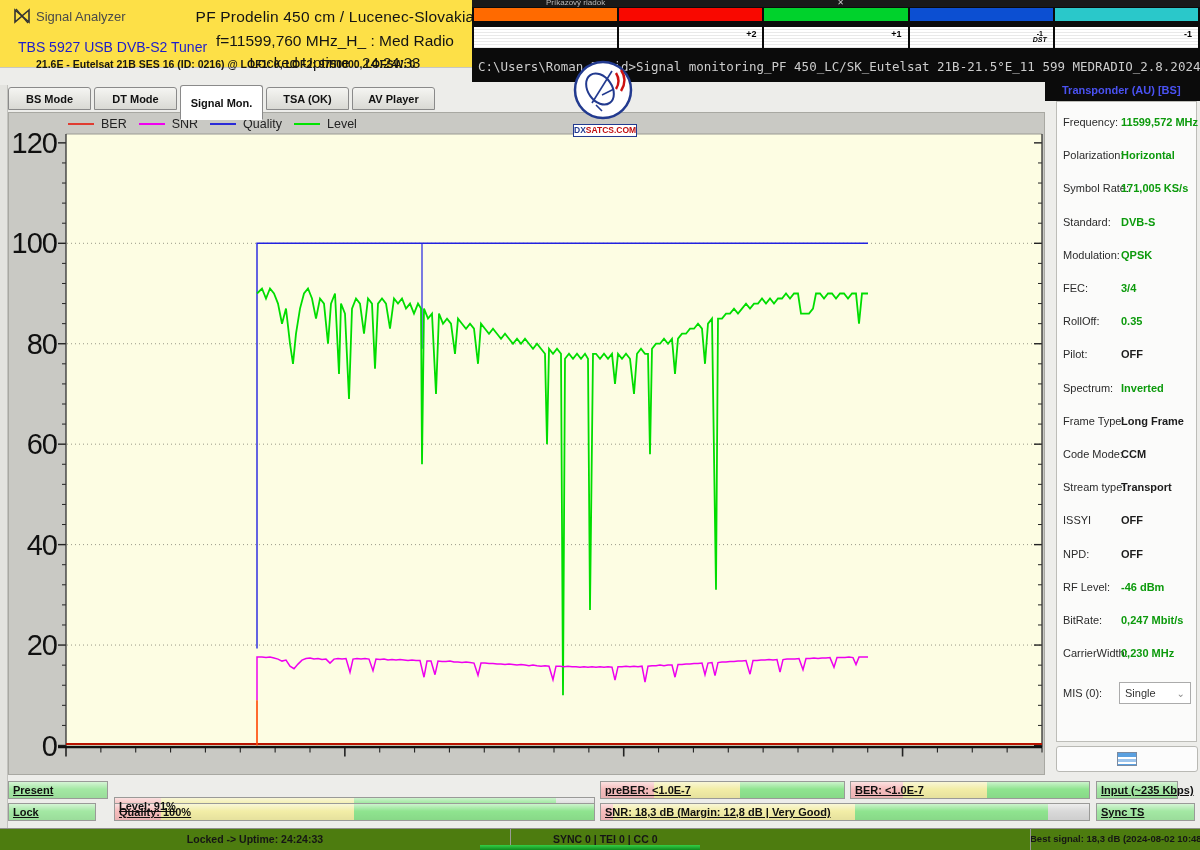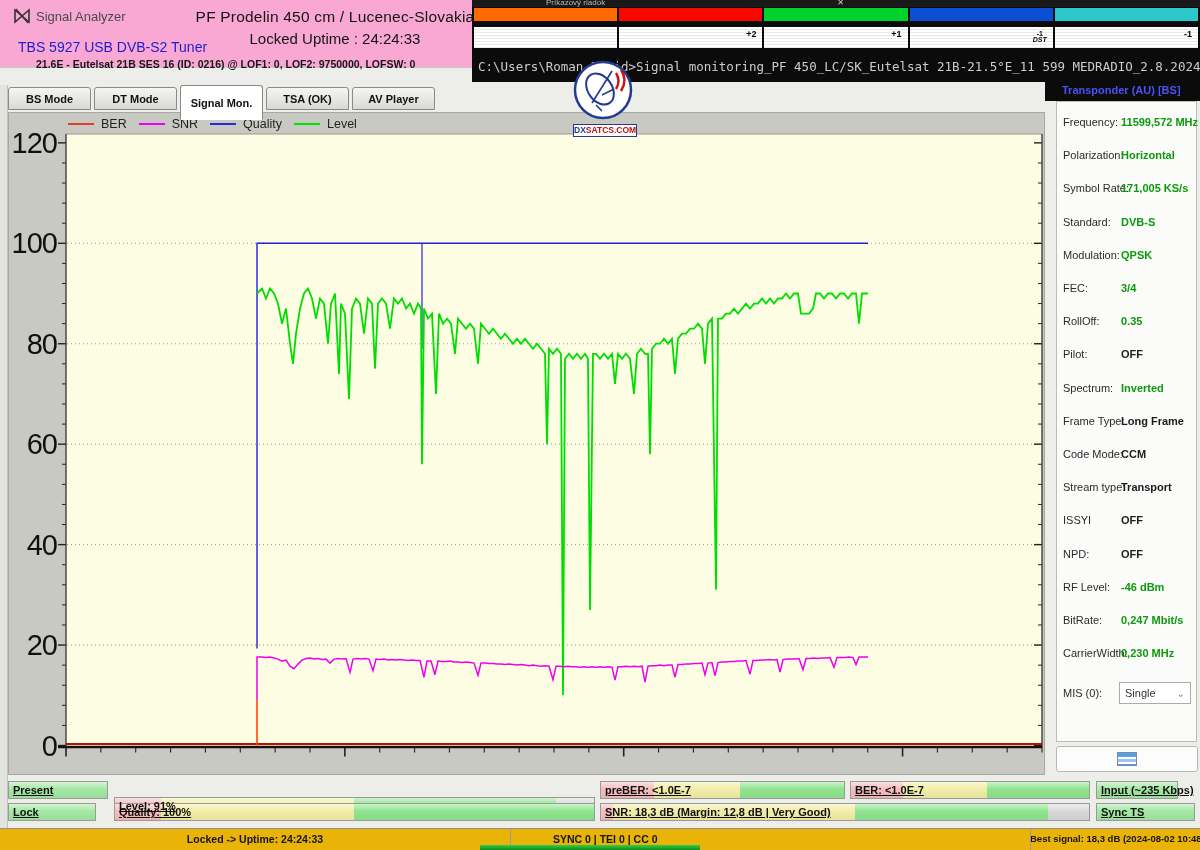--- a/index.html
+++ b/index.html
@@ -1,20 +1,20 @@
 <!DOCTYPE html>
 <html><head>
 <meta charset="utf-8">
 <style>
   html,body{margin:0;padding:0;background:#555;}
   *{box-sizing:border-box;}
   .screen{position:relative;width:1200px;height:850px;background:#ededea;overflow:hidden;
           font-family:"Liberation Sans",sans-serif;color:#111;}
   
-  .hdr-white{position:absolute;left:0;top:0;width:472px;height:68px;background:#f9a8d4;
+  .hdr-white{position:absolute;left:0;top:0;width:472px;height:68px;background:#fde047;
              border-bottom:1px solid #c7c7c3;z-index:2;}
   .app-title{position:absolute;left:36px;top:9px;font-size:13px;color:#4a4a4a;}
   .app-icon{position:absolute;left:13px;top:7px;width:18px;height:18px;}
   .tuner-name{position:absolute;left:18px;top:39px;font-size:14px;font-weight:normal;color:#1d1dcb;white-space:nowrap;}
   .tuner-sub{position:absolute;left:36px;top:58px;font-size:10.5px;font-weight:bold;color:#161616;white-space:nowrap;}
   .hdr-center{position:absolute;left:185px;top:8px;width:300px;text-align:center;z-index:3;}
   .hdr-center .l1{font-size:15.5px;letter-spacing:.2px;color:#141414;white-space:nowrap;}
   .hdr-center .l2{font-size:15.5px;margin-top:6px;color:#141414;white-space:nowrap;}
   .hdr-center .l3{font-size:15px;margin-top:4px;color:#141414;white-space:nowrap;}
   
@@ -73,21 +73,21 @@
   
   .bar{position:absolute;height:18px;border:1px solid #9a9a98;}
   .bar:after{content:"";position:absolute;inset:0;background:linear-gradient(180deg,rgba(255,255,255,.55),rgba(255,255,255,0) 45%,rgba(0,0,0,.05));}
   .bar .lbl{position:absolute;left:4px;top:2px;font-size:11px;font-weight:bold;color:#101010;white-space:nowrap;z-index:1;text-decoration:underline;}
   #bar-present{left:8px;top:781px;width:100px}   #bar-lock{left:8px;top:803px;width:88px}
   #bar-level{left:114px;top:781px;width:481px}   #bar-quality{left:114px;top:803px;width:481px}
   #bar-preber{left:600px;top:781px;width:245px}  #bar-ber{left:850px;top:781px;width:240px}
   #bar-input{left:1096px;top:781px;width:82px}   #bar-snr{left:600px;top:803px;width:490px}
   #bar-syncts{left:1096px;top:803px;width:99px}
   
-  .bottom-bar{position:absolute;left:0;top:828px;width:1200px;height:22px;background:#eab308;
+  .bottom-bar{position:absolute;left:0;top:828px;width:1200px;height:22px;background:#4d7c0f;
               border-top:1px solid #8f8f8b;z-index:2;}
   .bottom-bar .seg{position:absolute;top:4px;font-size:10.5px;font-weight:bold;color:#151515;white-space:nowrap;}
   .bottom-bar .sep{position:absolute;top:0;width:1px;height:22px;background:#9a9a96;}
   .task-peek{position:absolute;left:480px;top:845px;width:220px;height:5px;
              background:linear-gradient(#35cf45,#0f8a1d);z-index:7;}
   .left-strip{position:absolute;left:0;top:85px;width:8px;height:743px;background:#e3e3df;border-right:1px solid #c2c2be;}
 </style>
 </head>
 <body>
 
@@ -238,20 +238,21 @@
       <path d="M2 3 L9 9 L2 15 Z M16 3 L9 9 L16 15 Z" fill="none" stroke="#333" stroke-width="1.6"></path>
       <line x1="3" y1="2" x2="15" y2="16" stroke="#333" stroke-width="1.2"></line>
     </svg>
     <div class="app-title">Signal Analyzer</div>
     <div class="tuner-name">TBS 5927 USB DVB-S2 Tuner</div>
     <div class="tuner-sub">21.6E - Eutelsat 21B  SES 16 (ID: 0216) @ LOF1: 0, LOF2: 9750000, LOFSW: 0</div>
   </div>
 
   <div class="hdr-center">
     <div class="l1">PF Prodelin 450 cm / Lucenec-Slovakia</div>
+    <div class="l2">f=11599,760 MHz_H_ : Med Radio</div>
     <div class="l3">Locked Uptime : 24:24:33</div>
   </div>
 
   <div class="console">
     <div class="console-strip">
       <span class="t">Príkazový riadok</span>
       <span class="wc">✕</span>
     </div>
     <div class="clocks" id="clocks">
         <div class="clock">

